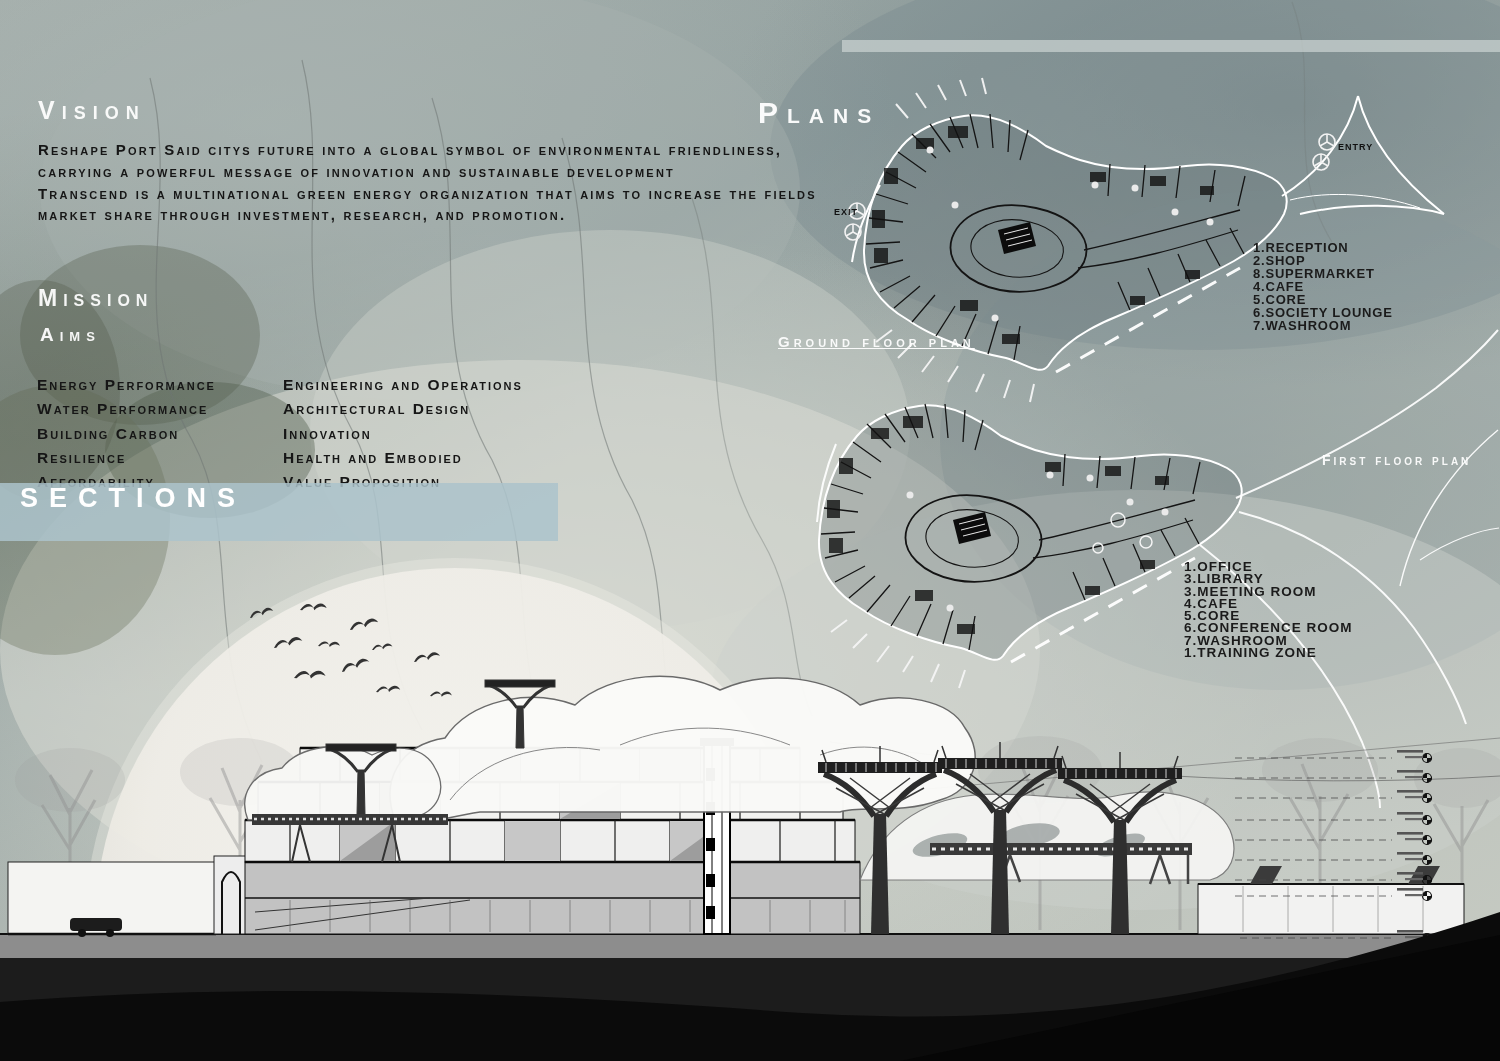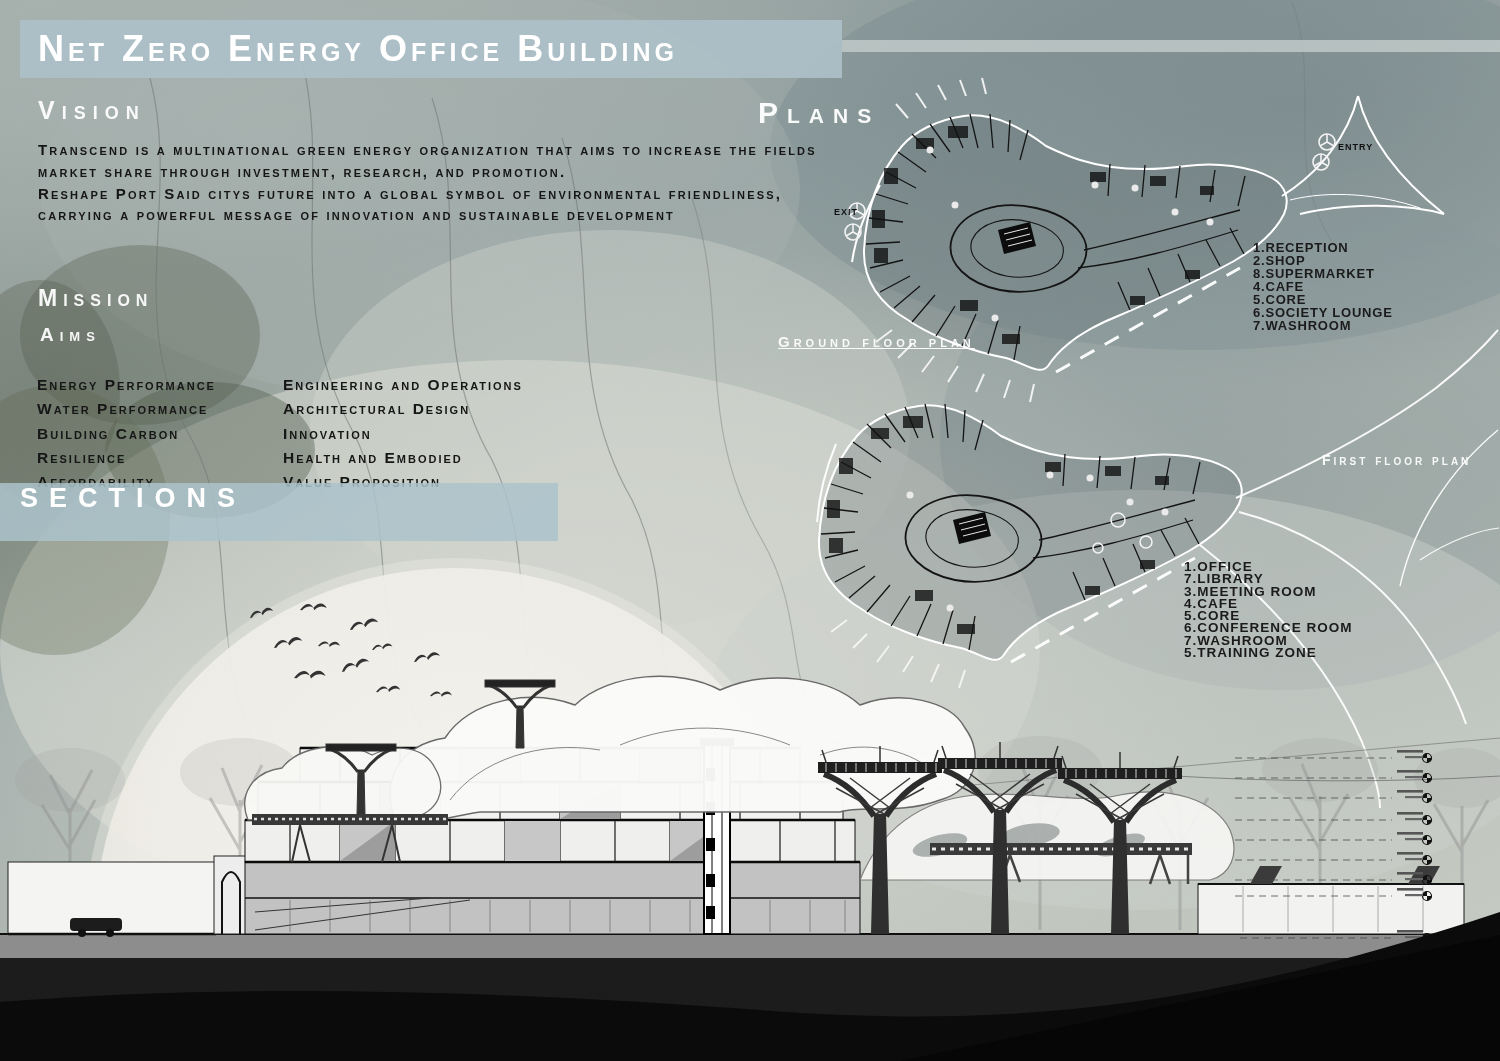--- a/index.html
+++ b/index.html
@@ -503,28 +503,25 @@
   </g>
 
   <g>
     <rect x="0" y="958" width="1500" height="103" fill="#1c1c1c"></rect>
     <path d="M0,1002 C240,982 520,992 760,1010 C1000,1028 1200,1012 1500,912 L1500,1061 L0,1061 Z" fill="#0b0b0b"></path>
     <path d="M900,1061 L1500,935 L1500,1061 Z" fill="#060606"></path>
   </g>
 </svg>
 
 <div class="title-bar-ext"></div>
-<header class="title-banner">
-  <h1>Net Zero Energy Office Building</h1>
-</header>
 
 <h2 class="h-white vision-heading">Vision</h2>
 <div class="vision-body">
+  <p>Reshape Port Said citys future into a global symbol of environmental friendliness, carrying a powerful message of innovation and sustainable development</p>
   <p>Transcend is a multinational green energy organization that aims to increase the fields market share through investment, research, and promotion.</p>
-  <p>Reshape Port Said citys future into a global symbol of environmental friendliness, carrying a powerful message of innovation and sustainable development</p>
 </div>
 
 <h2 class="h-white mission-heading">Mission</h2>
 <h3 class="h-white aims-heading">Aims</h3>
 <div class="aims-grid">
   <div class="aims-col c1">
     <span class="aim">Energy Performance</span>
     <span class="aim">Water Performance</span>
     <span class="aim">Building Carbon</span>
     <span class="aim">Resilience</span>
@@ -554,23 +551,23 @@
   <li>2.SHOP</li>
   <li>8.SUPERMARKET</li>
   <li>4.CAFE</li>
   <li>5.CORE</li>
   <li>6.SOCIETY LOUNGE</li>
   <li>7.WASHROOM</li>
 </ul>
 
 <ul class="legend ff-legend">
   <li>1.OFFICE</li>
-  <li>7.LIBRARY</li>
+  <li>3.LIBRARY</li>
   <li>3.MEETING ROOM</li>
   <li>4.CAFE</li>
   <li>5.CORE</li>
   <li>6.CONFERENCE ROOM</li>
   <li>7.WASHROOM</li>
-  <li>5.TRAINING ZONE</li>
+  <li>1.TRAINING ZONE</li>
 </ul>
 
 
 </div>
 
 </body></html>

